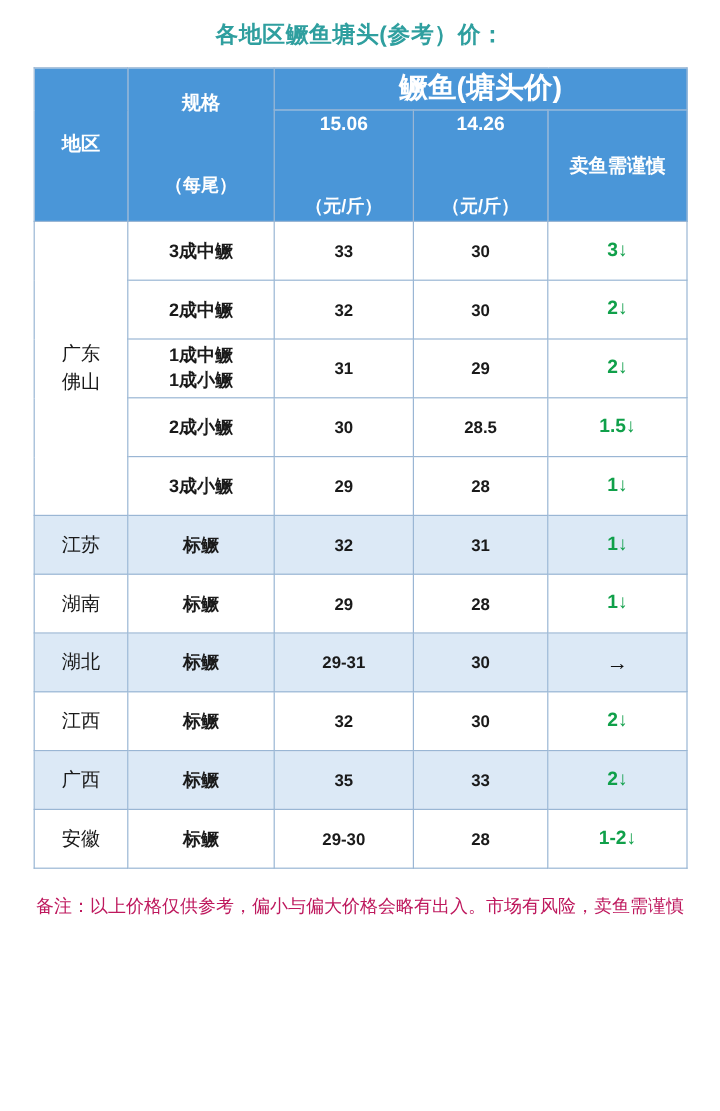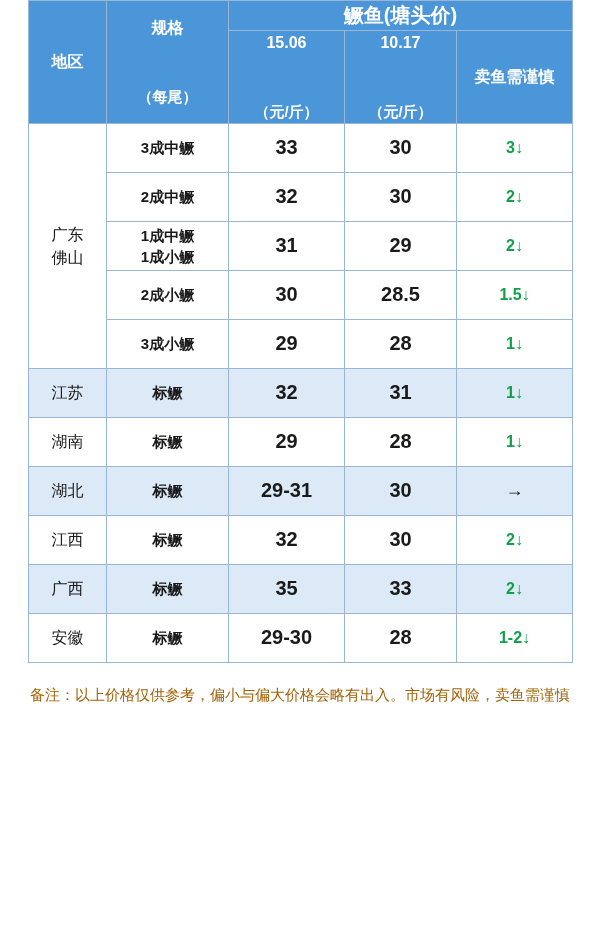--- a/index.html
+++ b/index.html
@@ -41,21 +41,21 @@
     vertical-align: middle;
   }
   .hdr {
     background: #4a96d8;
     color: #ffffff;
     font-weight: bold;
     font-size: 16px;
     line-height: 1.35;
   }
   .hdr-main {
-    font-size: 20px;
+    font-size: 24px;
   }
   .hdr-sub {
     font-size: 15px;
     margin-top: 48px;
   }
   .col-region { width: 78px; }
   .col-spec { width: 122px; }
   .col-p1 { width: 116px; }
   .col-p2 { width: 112px; }
   .col-chg { width: 116px; }
@@ -73,45 +73,46 @@
     font-size: 16px;
     font-weight: normal;
     line-height: 1.45;
   }
   td.spec {
     font-size: 15px;
     font-weight: bold;
     line-height: 1.4;
   }
   td.price {
-    font-size: 20px;
+    font-size: 14px;
     font-weight: bold;
   }
   td.change {
     font-size: 16px;
     font-weight: bold;
     color: #10a04a;
   }
   td.change.flat {
     color: #111111;
     font-size: 18px;
   }
   .note {
     margin-top: 18px;
     font-size: 15px;
-    color: #a16207;
+    color: #be185d;
     line-height: 1.8;
     padding: 0 2px;
   }
 </style>
 </head>
 <body>
 
 <div class="page">
 
+  <div class="title">各地区鳜鱼塘头(参考）价：</div>
 
   <table class="price-table">
     <colgroup>
       <col class="col-region">
       <col class="col-spec">
       <col class="col-p1">
       <col class="col-p2">
       <col class="col-chg">
     </colgroup>
     <thead>
@@ -122,21 +123,21 @@
           <div class="hdr-sub">（每尾）</div>
         </th>
         <th class="hdr hdr-main" colspan="3">鳜鱼(塘头价)</th>
       </tr>
       <tr>
         <th class="hdr">
           <div>15.06</div>
           <div class="hdr-sub">（元/斤）</div>
         </th>
         <th class="hdr">
-          <div>10.17</div>
+          <div>14.26</div>
           <div class="hdr-sub">（元/斤）</div>
         </th>
         <th class="hdr">卖鱼需谨慎</th>
       </tr>
     </thead>
     <tbody id="table-body">
         <tr>
           <td class="cell region" rowspan="5">
             <div>广东</div>
             <div>佛山</div>

